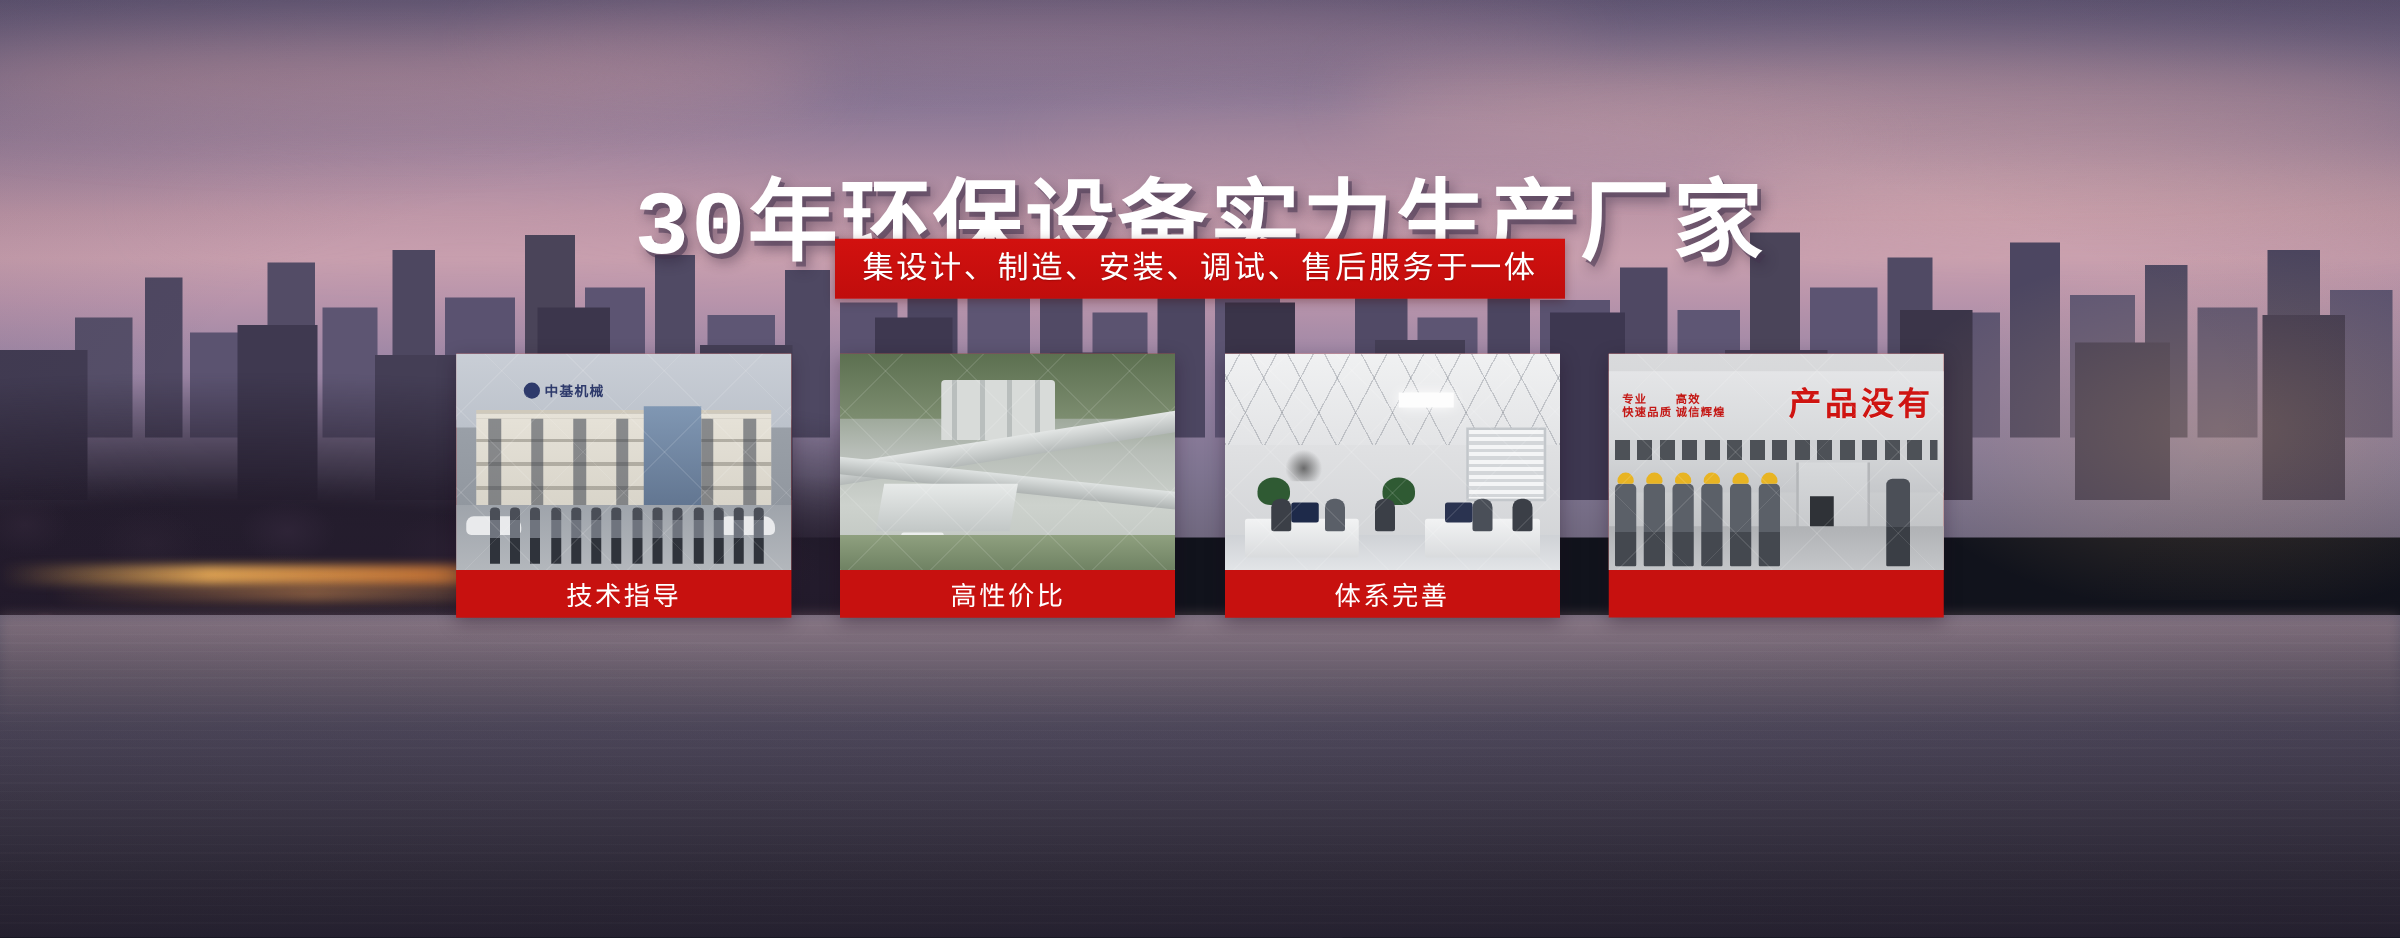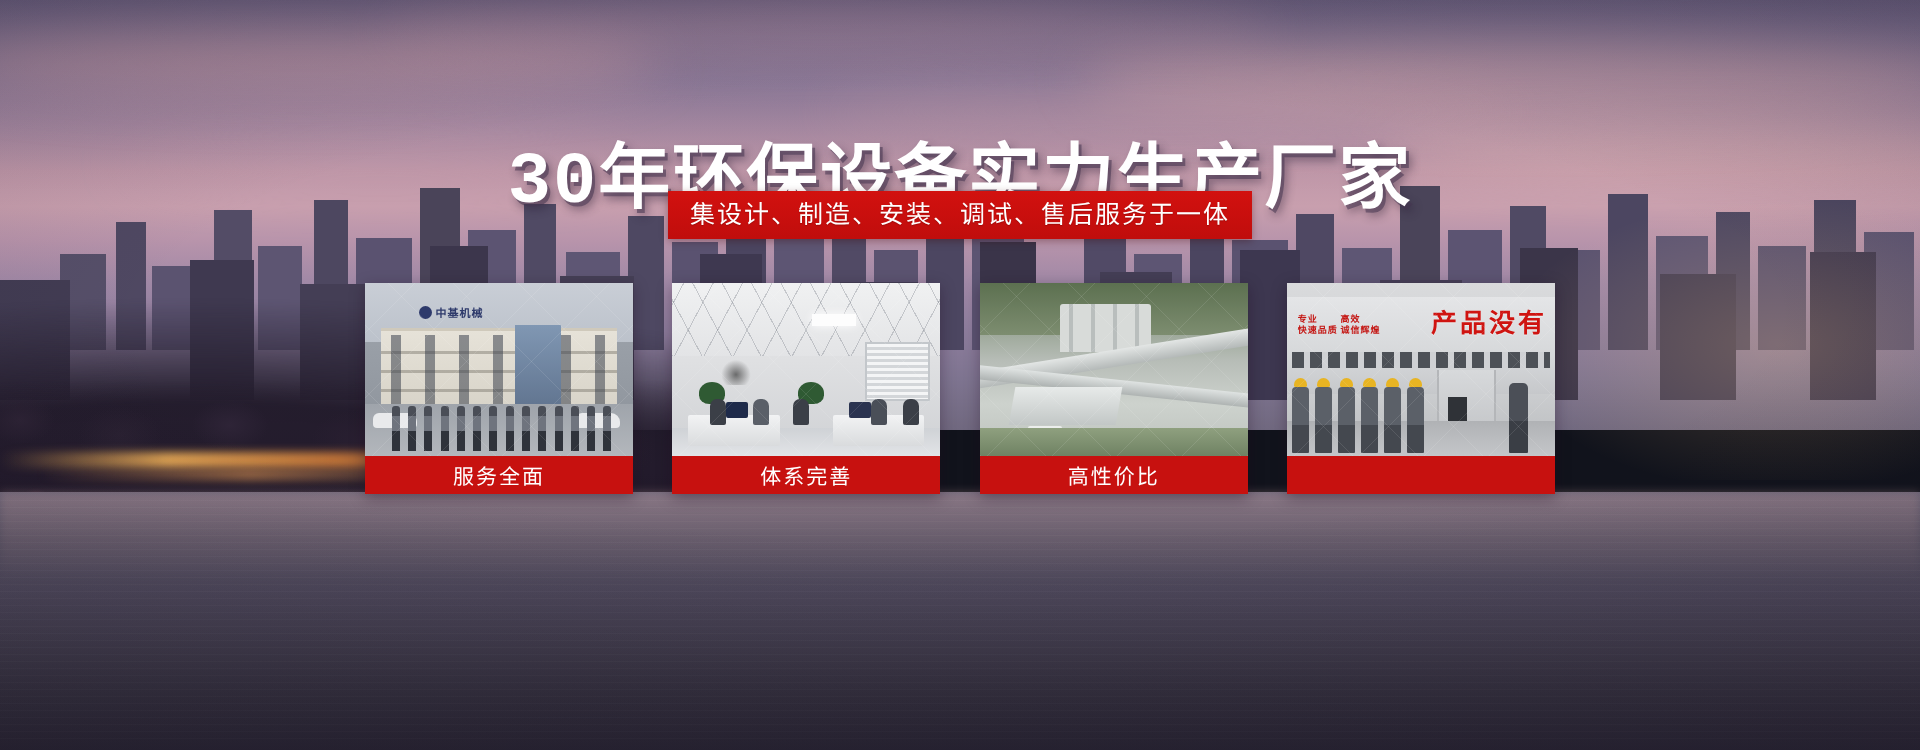--- a/index.html
+++ b/index.html
@@ -466,21 +466,36 @@
               <i></i>
               <i></i>
               <i></i>
               <i></i>
               <i></i>
               <i></i>
               <i></i>
           </div>
           <div class="wm"></div>
         </div>
-        <div class="card-caption">服务全面</div>
+        <div class="card-caption">技术指导</div>
+      </div>
+
+      <div class="card">
+        <div class="card-photo p2">
+          <div class="greens"></div>
+          <div class="silos"></div>
+          <div class="conv"></div>
+          <div class="conv2"></div>
+          <div class="shed"></div>
+          <div class="truck"></div>
+          <div class="truck2"></div>
+          <div class="lawn"></div>
+          <div class="wm"></div>
+        </div>
+        <div class="card-caption">高性价比</div>
       </div>
 
       <div class="card">
         <div class="card-photo p3">
           <div class="ceil"></div>
           <div class="panel"></div>
           <div class="blinds"></div>
           <div class="wallart"></div>
           <div class="floor"></div>
           <div class="plant a"></div>
@@ -493,35 +508,20 @@
           <div class="person d"></div>
           <div class="person e"></div>
           <div class="mon a"></div>
           <div class="mon b"></div>
           <div class="wm"></div>
         </div>
         <div class="card-caption">体系完善</div>
       </div>
 
       <div class="card">
-        <div class="card-photo p2">
-          <div class="greens"></div>
-          <div class="silos"></div>
-          <div class="conv"></div>
-          <div class="conv2"></div>
-          <div class="shed"></div>
-          <div class="truck"></div>
-          <div class="truck2"></div>
-          <div class="lawn"></div>
-          <div class="wm"></div>
-        </div>
-        <div class="card-caption">高性价比</div>
-      </div>
-
-      <div class="card">
         <div class="card-photo p4">
           <div class="wall"></div>
           <div class="slogan">产品没有</div>
           <div class="slogan-sm">
             <div>专业</div>
             <div>快速品质</div>
           </div>
           <div class="slogan-sm" style="left:20%;">
             <div>高效</div>
             <div>诚信辉煌</div>

